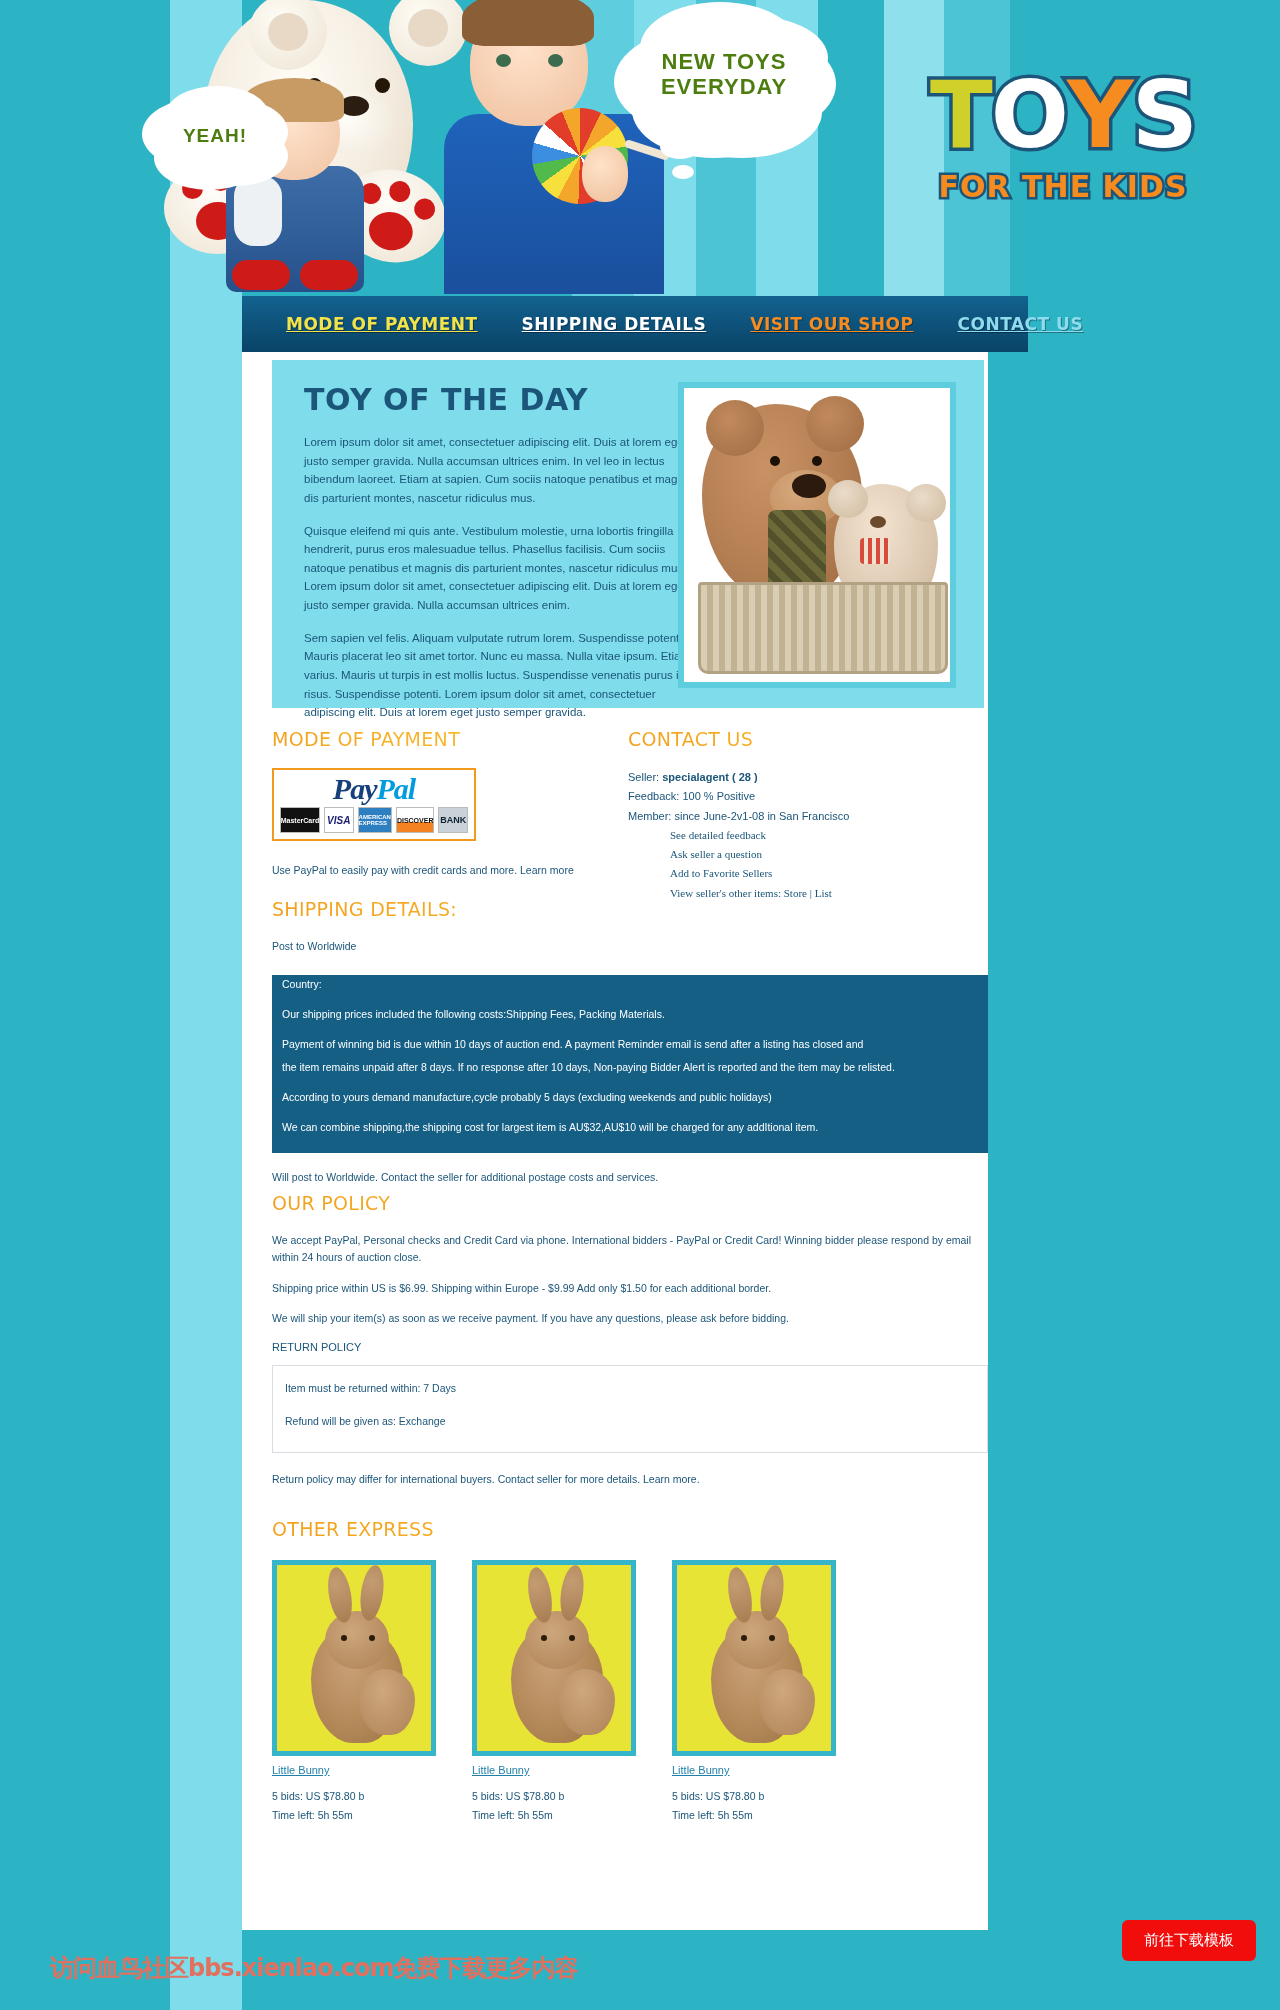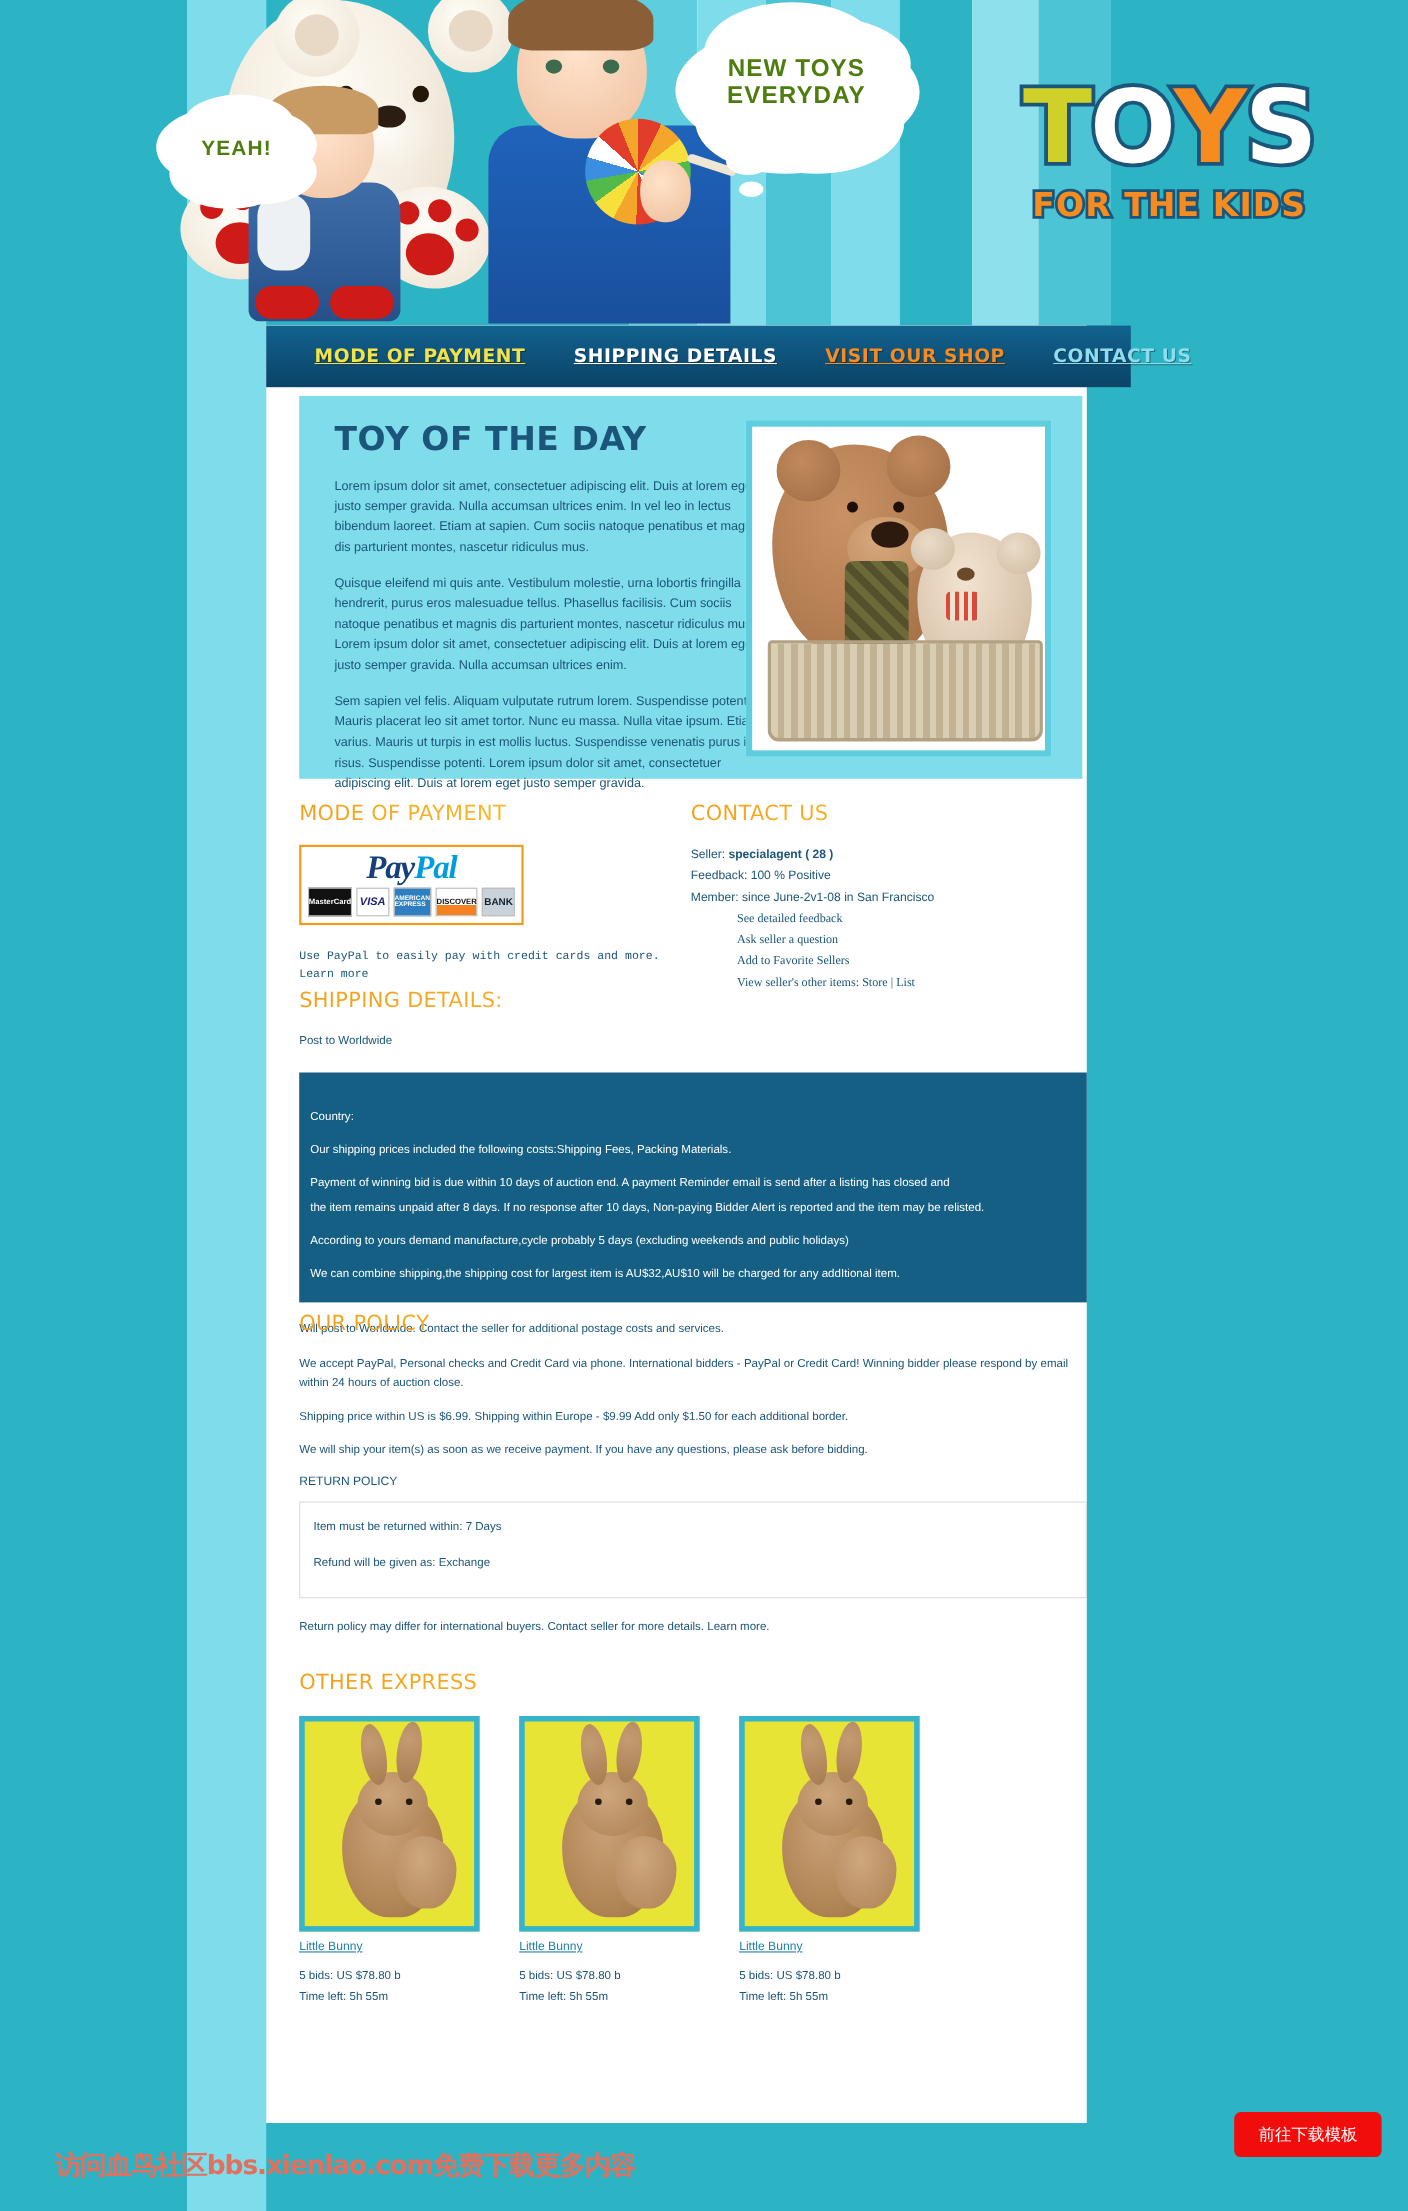--- a/index.html
+++ b/index.html
@@ -295,31 +295,31 @@
     height: 26px; border: 1px solid #bbb; background: #fff;
     display: flex; align-items: center; justify-content: center;
     font-size: 7px; font-weight: bold; font-family: "Liberation Sans", sans-serif;
   }
   .card.mc { width: 40px; background: #111; color: #fff; }
   .card.visa { width: 38px; color: #1a1f71; font-style: italic; font-size: 10px; }
   .card.amex { width: 36px; background: #2d7fc1; color: #fff; font-size: 6px; }
   .card.disc { width: 40px; color: #111; font-size: 7px;
     background: linear-gradient(180deg,#fff 60%, #f58220 60%); }
   .card.bank { width: 38px; background: #c9d2d8; color: #123; font-size: 9px; }
-  .small-note { font-size: 10.5px; color: #1b5579; line-height: 1.5; font-family: Liberation Mono, monospace; }
+  .small-note { font-size: 10.5px; color: #1b5579; line-height: 1.5; }
 
   .contact-line { font-size: 11px; color: #1b5579; line-height: 1.75; }
   .contact-line b { color: #1b5579; }
   .contact-indent { padding-left: 42px; font-family: Liberation Serif, serif; }
   .contact-indent a { color: #1b5579; text-decoration: none; }
 
   .block { position: absolute; left: 272px; width: 716px; }
   .lbl { font-size: 10.5px; color: #1b5579; line-height: 1.6; margin-bottom: 14px; }
   .ship-box {
-    background: #155f85; color: #ffffff; padding: 32px 10px 18px;
+    background: #155f85; color: #ffffff; padding: 1px 10px 18px;
   }
   .ship-box p { font-size: 10.5px; line-height: 1.55; margin: 0 0 14px; }
   .ship-box p.tight { margin-bottom: 6px; }
   .ship-box p:last-child { margin-bottom: 0; }
 
   .policy p { font-size: 10.5px; color: #1b5579; line-height: 1.6; margin-bottom: 14px; }
   .ret-title { font-size: 11px; color: #1b5579; margin-bottom: 12px; }
   .ret-box { border: 1px solid #d7dde2; padding: 14px 12px 22px; }
   .ret-box p { font-size: 10.5px; color: #1b5579; line-height: 1.6; margin-bottom: 16px; }
   .ret-box p:last-child { margin-bottom: 0; }

